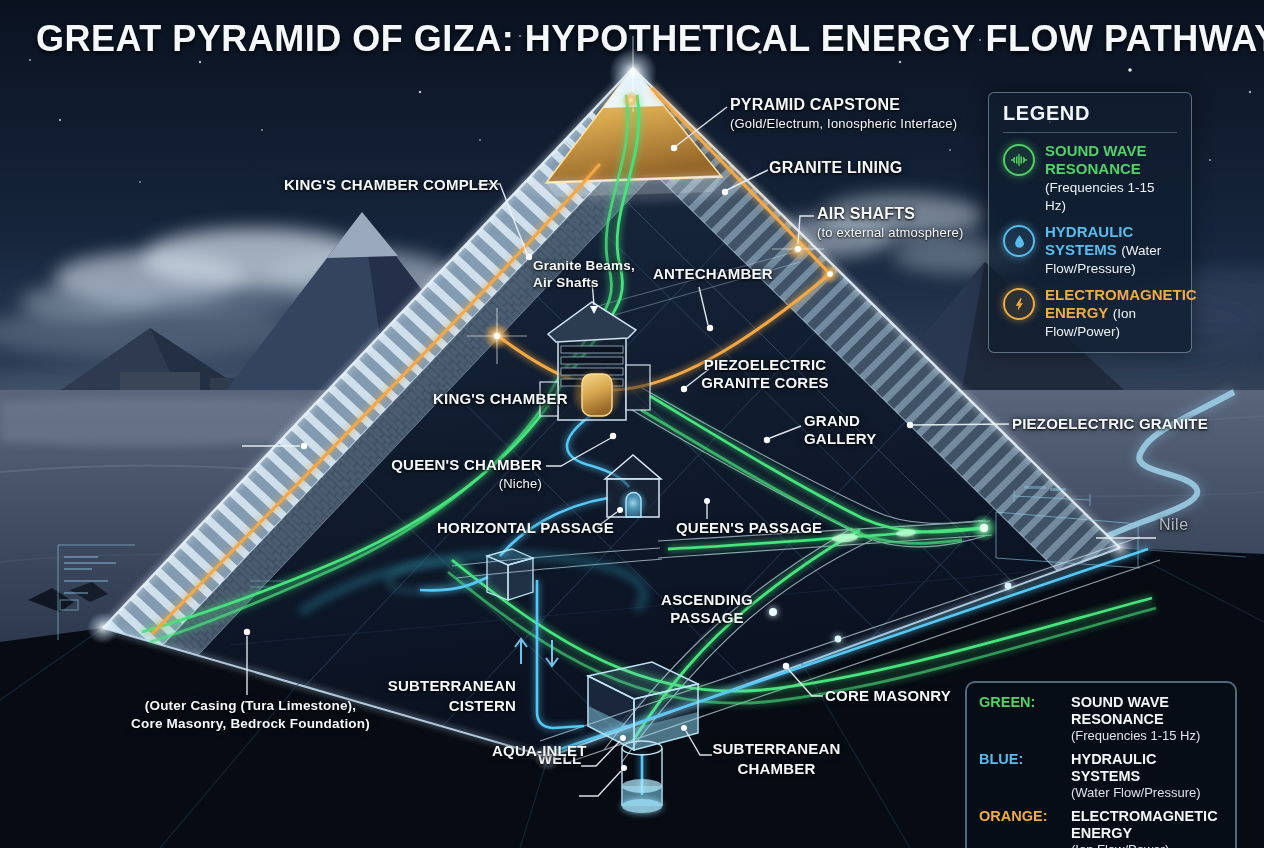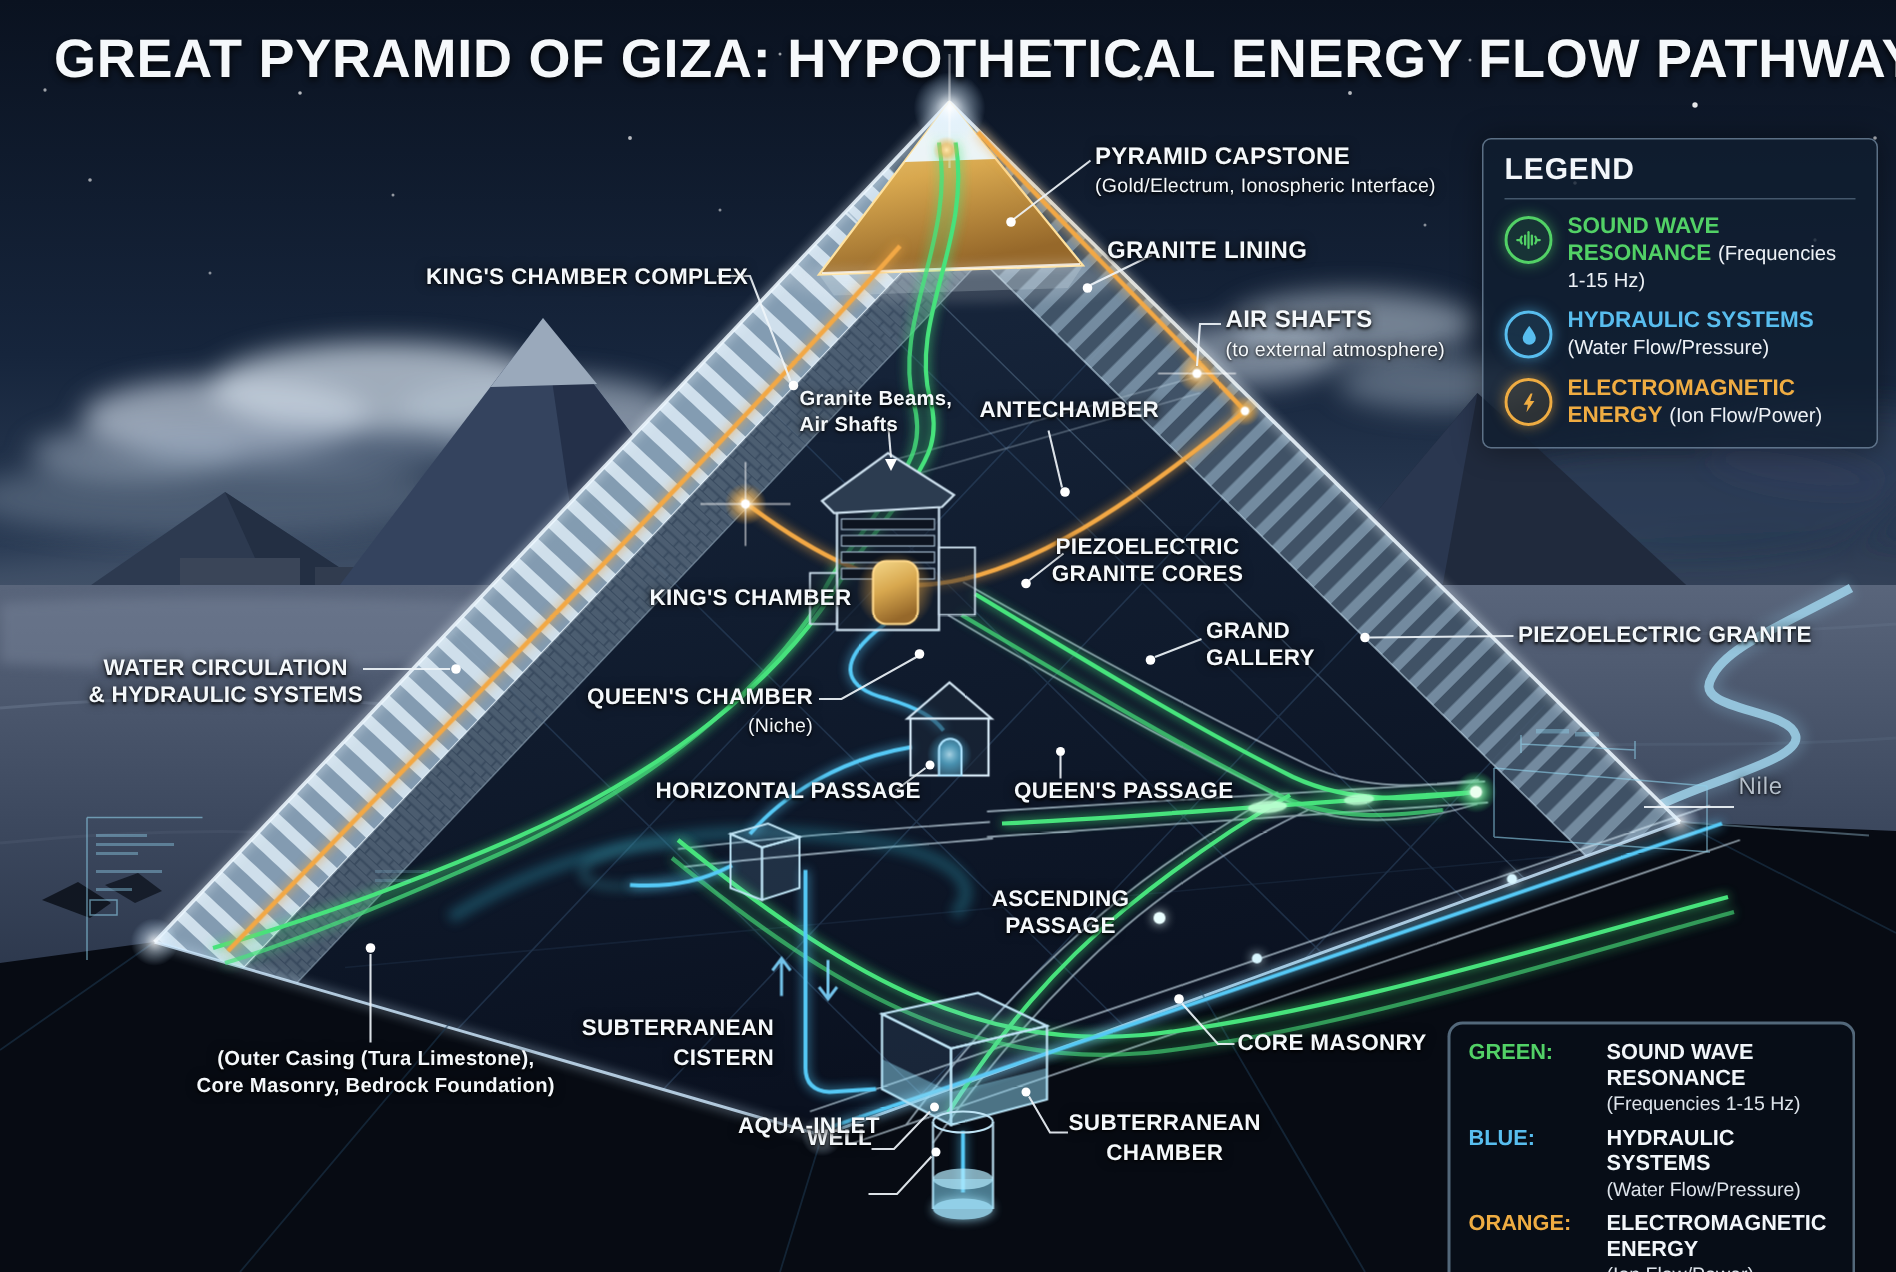--- a/index.html
+++ b/index.html
@@ -13,21 +13,21 @@
        text-shadow:0 1px 2px rgba(0,0,0,.95),0 0 7px rgba(0,0,0,.75);}
   .lbl .sub{display:block;font-size:13px;font-weight:400;margin-top:1px;}
   .lbl .ln{display:block;}
   .sz16{font-size:16px;}
   .thin-lbl{font-size:13.5px;line-height:17px;}
   .ctr{text-align:center;}
   .rt{text-align:right;}
   .nile{font-weight:400;font-size:16px;color:#b4bec9;letter-spacing:.5px;}
   .note{font-weight:700;}
   
-  .legend{position:absolute;left:988px;top:92px;width:264px;z-index:3;box-sizing:border-box;
+  .legend{position:absolute;left:988px;top:92px;width:204px;z-index:3;box-sizing:border-box;
           background:rgba(16,29,47,.78);border:1px solid rgba(168,196,222,.5);border-radius:6px;
           padding:9px 14px 12px;box-shadow:0 0 20px rgba(0,0,0,.4);}
   .legend-title{font-size:20px;font-weight:700;color:#f2f6fa;letter-spacing:.6px;
                 padding-bottom:7px;border-bottom:1px solid rgba(168,196,222,.35);}
   .legend-item{display:flex;gap:10px;margin-top:9px;align-items:flex-start;}
   .legend-icon{width:28px;height:28px;border-radius:50%;border:2px solid;flex:none;margin-top:2px;
                display:flex;align-items:center;justify-content:center;}
   .ic-green{border-color:#52d166;color:#52d166;background:rgba(82,209,102,.12);box-shadow:0 0 9px rgba(82,209,102,.55);}
   .ic-blue{border-color:#58bdee;color:#58bdee;background:rgba(88,189,238,.12);box-shadow:0 0 9px rgba(88,189,238,.55);}
   .ic-orange{border-color:#efac42;color:#efac42;background:rgba(239,172,66,.12);box-shadow:0 0 9px rgba(239,172,66,.55);}
@@ -481,21 +481,21 @@
     <span class="key-prefix c-orange">ORANGE:</span>
     <span class="key-name">ELECTROMAGNETIC ENERGY</span>
     <span class="key-detail">(Ion Flow/Power)</span>
   </div>
 </div>
 
 <div class="lbl sz16" style="left:730px;top:96px">
   <span>PYRAMID CAPSTONE</span>
   <span class="sub">(Gold/Electrum, Ionospheric Interface)</span>
 </div>
-<div class="lbl sz16" style="left:738px;top:159px">
+<div class="lbl sz16" style="left:769px;top:159px">
   <span>GRANITE LINING</span>
 </div>
 <div class="lbl sz16" style="left:817px;top:205px">
   <span>AIR SHAFTS</span>
   <span class="sub">(to external atmosphere)</span>
 </div>
 <div class="lbl" style="left:284px;top:176px">
   <span>KING'S CHAMBER COMPLEX</span>
 </div>
 <div class="lbl thin-lbl" style="left:533px;top:257px">
@@ -516,24 +516,20 @@
   <span class="ln">GRAND</span>
   <span class="ln">GALLERY</span>
 </div>
 <div class="lbl" style="left:1012px;top:415px">
   <span>PIEZOELECTRIC GRANITE</span>
 </div>
 <div class="lbl rt" style="left:370px;top:456px;width:172px">
   <span>QUEEN'S CHAMBER</span>
   <span class="sub">(Niche)</span>
 </div>
-<div class="lbl ctr" style="left:48px;top:437px;width:205px">
-  <span class="ln">WATER CIRCULATION</span>
-  <span class="ln">&amp; HYDRAULIC SYSTEMS</span>
-</div>
 <div class="lbl" style="left:437px;top:519px">
   <span>HORIZONTAL PASSAGE</span>
 </div>
 <div class="lbl" style="left:676px;top:519px">
   <span>QUEEN'S PASSAGE</span>
 </div>
 <div class="lbl ctr" style="left:640px;top:591px;width:134px">
   <span class="ln">ASCENDING</span>
   <span class="ln">PASSAGE</span>
 </div>

